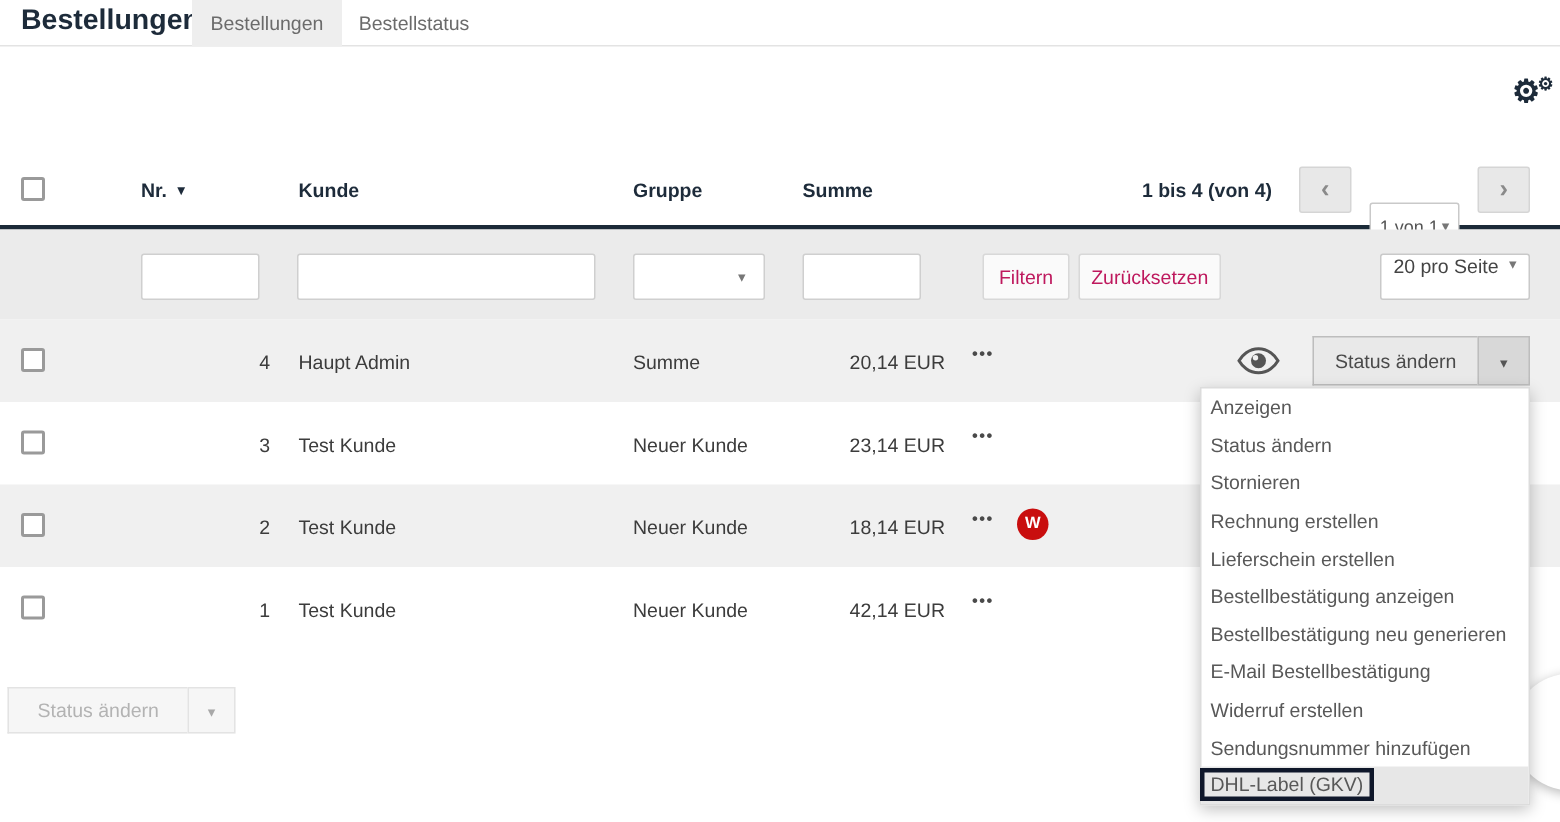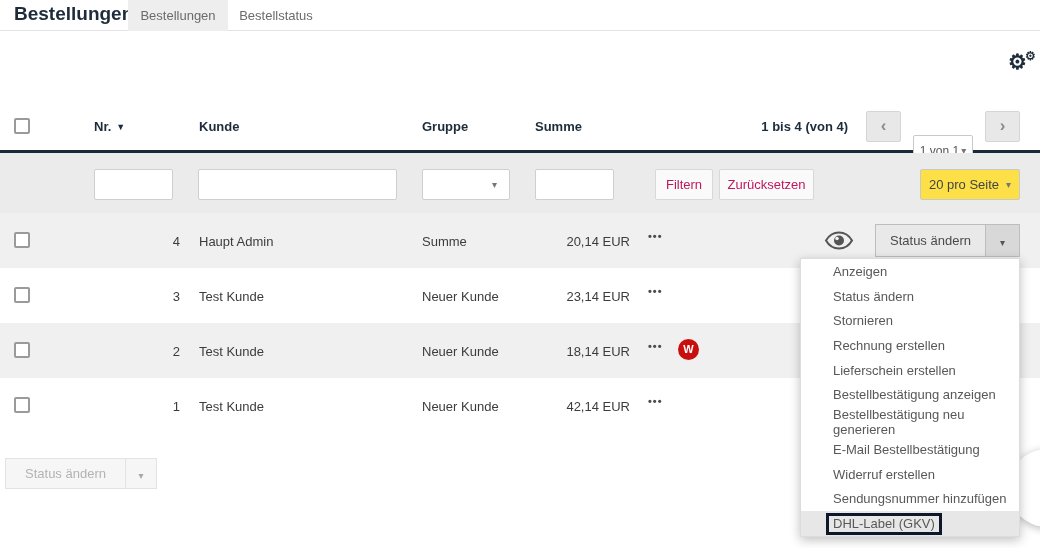--- a/index.html
+++ b/index.html
@@ -40,22 +40,22 @@
   .f-input { position:absolute; top:16px; height:31px; background:#fff; border:1px solid #cfcfcf; border-radius:2px; padding:0 6px; font-size:13px; color:#333; font-family:"Liberation Sans", sans-serif; }
   .f-nr { left:94px; width:79px; }
   .f-kunde { left:198px; width:199px; }
   .f-summe { left:535px; width:79px; }
   .f-select { position:absolute; left:422px; top:16px; width:88px; height:31px; background:#fff; border:1px solid #cfcfcf; border-radius:2px;
               display:flex; align-items:center; justify-content:flex-end; padding-right:12px; cursor:pointer; }
   .f-btn { position:absolute; top:16px; height:31px; background:#fafafa; border:1px solid #d8d8d8; border-radius:2px;
            font-size:13px; color:#be185d; text-align:center; line-height:29px; cursor:pointer; }
   .f-filtern { left:655px; width:58px; }
   .f-reset { left:719px; width:95px; }
-  .f-perpage { position:absolute; left:920px; top:16px; width:100px; height:31px; background:#fde047; border:1px solid #c9c9c9; border-radius:2px;
-               display:flex; align-items:center; justify-content:center; gap:7px; font-size:13px; color:#444; cursor:pointer; }
+  .f-perpage { position:absolute; left:920px; top:16px; width:100px; height:31px; background:#ffffff; border:1px solid #c9c9c9; border-radius:2px;
+               display:flex; justify-content:center; gap:7px; font-size:13px; color:#444; cursor:pointer; }
   
   .row { position:absolute; left:0; width:1040px; height:55px; }
   .row.shaded { background:#f0f0f0; }
   .r4 { top:213px; } .r3 { top:268px; } .r2 { top:323px; } .r1 { top:378px; }
   .cb { position:absolute; left:14px; width:16px; height:16px; background:#fff; border:2px solid #9a9a9a; border-radius:2px; cursor:pointer; }
   .thead .cb { top:18px; } .row .cb { top:19px; }
   .cell { position:absolute; top:21px; font-size:13px; color:#3c3c3c; }
   .c-nr { left:94px; width:86px; text-align:right; }
   .c-kunde { left:199px; }
   .c-gruppe { left:422px; }
@@ -75,21 +75,21 @@
   .bulk-main { width:120px; height:31px; background:#f6f6f6; border:1px solid #e3e3e3; border-right:none; font-size:13px; color:#b3b3b3;
                text-align:center; line-height:29px; }
   .bulk-toggle { width:32px; height:31px; background:#f6f6f6; border:1px solid #e3e3e3; border-left:1px solid #e3e3e3; text-align:center; line-height:29px; }
   .bulk-toggle .caret { color:#a8a8a8; }
   
   .float-circle { position:absolute; left:1008px; top:449px; width:78px; height:78px; border-radius:50%; background:#fff;
                   box-shadow:0 2px 8px rgba(0,0,0,0.28); z-index:5; cursor:pointer; }
   
   .menu { position:absolute; left:800px; top:258px; width:220px; height:279px; background:#fff; border:1px solid #dcdcdc;
           box-shadow:0 3px 10px rgba(0,0,0,0.25); z-index:10; display:flex; flex-direction:column; }
-  .menu-item { flex:1; display:flex; align-items:center; padding-left:32px; font-size:13px; color:#585858; cursor:pointer; }
+  .menu-item { flex:1; display:flex; align-items:center; padding-left:6px; font-size:13px; color:#585858; cursor:pointer; }
   .menu-item.hl { background:#e7e7e7; }
   .red-box { border:3px solid #0f172a; padding:0 4px; margin-left:-7px; line-height:16px; }
 </style>
 </head>
 <body>
 
 <div id="screen">
 
   <div class="topbar">
     <div class="page-title">Bestellungen</div>

